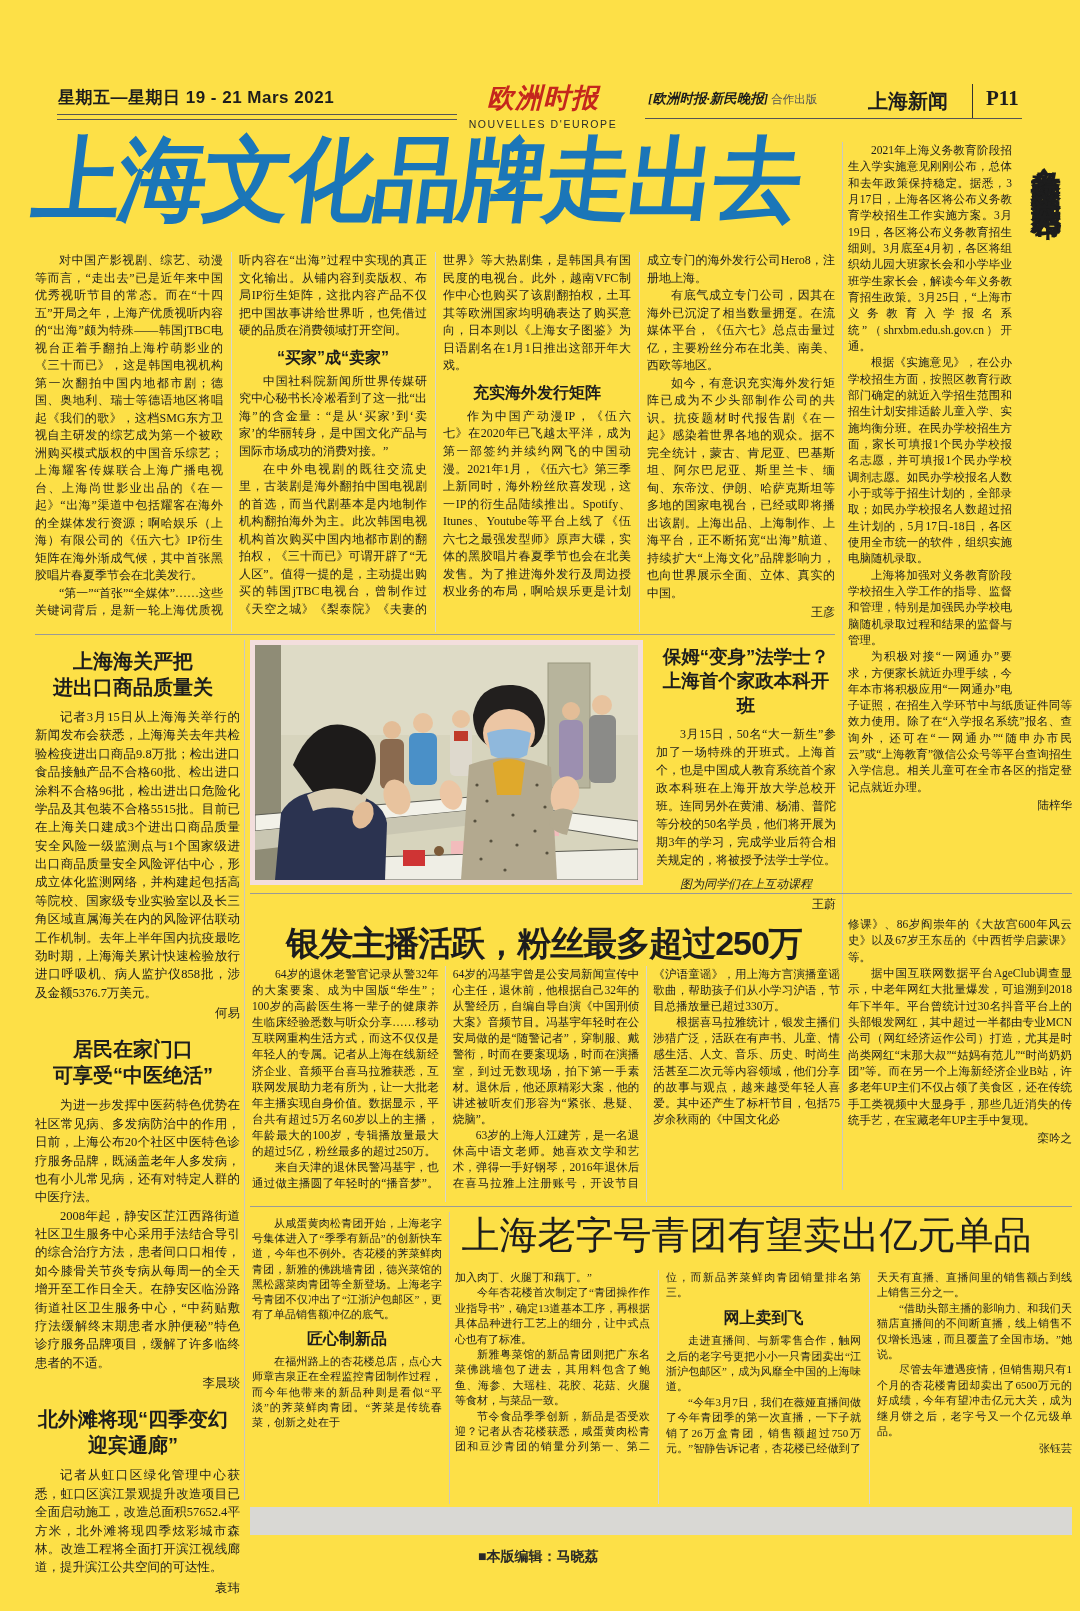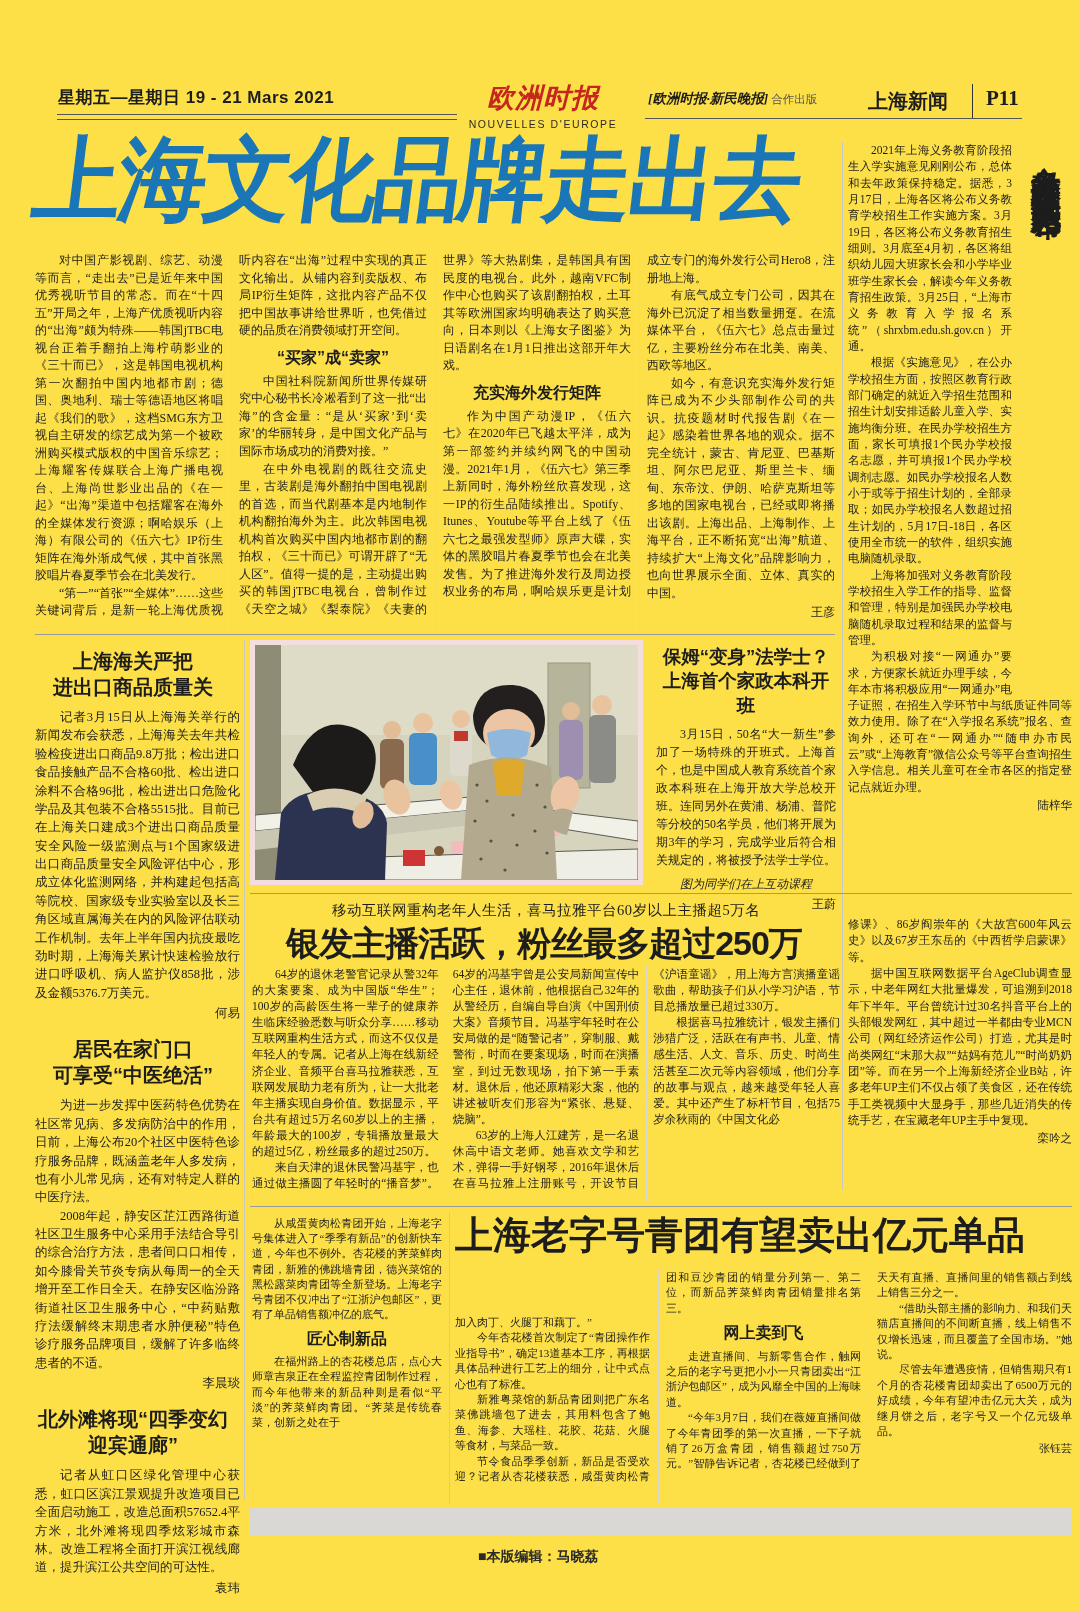--- a/index.html
+++ b/index.html
@@ -61,21 +61,21 @@
   
   .kicker{left:253px;top:901px;width:586px;text-align:center;font-size:14.5px;letter-spacing:.5px;}
   .silver-head{left:248px;top:921px;width:592px;text-align:center;font-size:34px;font-weight:900;
                letter-spacing:-1px;font-family:"Liberation Sans","DejaVu Sans",sans-serif;white-space:nowrap;}
   .silver-left{left:252px;top:966px;width:588px;height:236px;column-count:3;column-gap:14px;
                column-rule:1px solid #d6d5cf;overflow:hidden;font-size:11.5px;line-height:1.4;}
   .silver-right{left:848px;top:916px;width:224px;height:272px;overflow:hidden;font-size:11.5px;line-height:1.42;}
 
   
   .qt-col1{left:252px;top:1216px;width:190px;height:290px;overflow:hidden;font-size:11px;line-height:1.38;}
-  .qt-head{left:455px;top:1210px;width:617px;text-align:left;font-size:38px;font-weight:700;
+  .qt-head{left:438px;top:1210px;width:617px;text-align:center;font-size:38px;font-weight:400;
            letter-spacing:0;font-family:"Liberation Sans","DejaVu Sans",sans-serif;white-space:nowrap;}
   .qt-cols{left:455px;top:1270px;width:617px;height:234px;column-count:3;column-gap:16px;
            column-rule:1px solid #d6d5cf;overflow:hidden;font-size:11px;line-height:1.4;}
 
   
   .footer-bar{left:250px;top:1507px;width:822px;height:28px;background:#d9d8d4;}
   .footer-txt{margin-left:228px;line-height:28px;font-size:14px;font-weight:bold;color:#2a2a28;
               font-family:"Liberation Sans","DejaVu Sans",sans-serif;margin-top:35px;}
 </style>
 </head>
@@ -223,21 +223,20 @@
       <div>上海首个家政本科开班</div>
     </div>
     <div>
         <p class="para">3月15日，50名“大一新生”参加了一场特殊的开班式。上海首个，也是中国成人教育系统首个家政本科班在上海开放大学总校开班。连同另外在黄浦、杨浦、普陀等分校的50名学员，他们将开展为期3年的学习，完成学业后符合相关规定的，将被授予法学士学位。</p>
         <div class="caption">图为同学们在上互动课程</div>
         <div class="byline">王蔚</div>
       </div>
   </div>
 
   <div class="hline" style="left:250px;top:893px;width:822px;"></div>
-  <div class="abs kicker">移动互联网重构老年人生活，喜马拉雅平台60岁以上主播超5万名</div>
   <div class="abs silver-head">银发主播活跃，粉丝最多超过250万</div>
   <div class="abs silver-left">
       <p class="para">64岁的退休老警官记录从警32年的大案要案、成为中国版“华生”；100岁的高龄医生将一辈子的健康养生临床经验悉数与听众分享……移动互联网重构生活方式，而这不仅仅是年轻人的专属。记者从上海在线新经济企业、音频平台喜马拉雅获悉，互联网发展助力老有所为，让一大批老年主播实现自身价值。数据显示，平台共有超过5万名60岁以上的主播，年龄最大的100岁，专辑播放量最大的超过5亿，粉丝最多的超过250万。</p>
       <p class="para">来自天津的退休民警冯基宇，也通过做主播圆了年轻时的“播音梦”。64岁的冯基宇曾是公安局新闻宣传中心主任，退休前，他根据自己32年的从警经历，自编自导自演《中国刑侦大案》音频节目。冯基宇年轻时在公安局做的是“随警记者”，穿制服、戴警衔，时而在要案现场，时而在演播室，到过无数现场，拍下第一手素材。退休后，他还原精彩大案，他的讲述被听友们形容为“紧张、悬疑、烧脑”。</p>
       <p class="para">63岁的上海人江建芳，是一名退休高中语文老师。她喜欢文学和艺术，弹得一手好钢琴，2016年退休后在喜马拉雅上注册账号，开设节目《沪语童谣》，用上海方言演播童谣歌曲，帮助孩子们从小学习沪语，节目总播放量已超过330万。</p>
       <p class="para">根据喜马拉雅统计，银发主播们涉猎广泛，活跃在有声书、儿童、情感生活、人文、音乐、历史、时尚生活甚至二次元等内容领域，他们分享的故事与观点，越来越受年轻人喜爱。其中还产生了标杆节目，包括75岁余秋雨的《中国文化必</p>
     </div>
   <div class="abs silver-right">
       <p class="para noindent" style="text-indent: 0px;">修课》、86岁阎崇年的《大故宫600年风云史》以及67岁王东岳的《中西哲学启蒙课》等。</p>
       <p class="para">据中国互联网数据平台AgeClub调查显示，中老年网红大批量爆发，可追溯到2018年下半年。平台曾统计过30名抖音平台上的头部银发网红，其中超过一半都由专业MCN公司（网红经济运作公司）打造，尤其是时尚类网红“末那大叔”“姑妈有范儿”“时尚奶奶团”等。而在另一个上海新经济企业B站，许多老年UP主们不仅占领了美食区，还在传统手工类视频中大显身手，那些几近消失的传统手艺，在宝藏老年UP主手中复现。</p>
@@ -246,21 +245,21 @@
 
   <div class="hline" style="left:250px;top:1206px;width:822px;"></div>
   <div class="vline" style="left:449px;top:1212px;height:292px;"></div>
   <div class="abs qt-col1">
       <p class="para">从咸蛋黄肉松青团开始，上海老字号集体进入了“季季有新品”的创新快车道，今年也不例外。杏花楼的荠菜鲜肉青团，新雅的佛跳墙青团，德兴菜馆的黑松露菜肉青团等全新登场。上海老字号青团不仅冲出了“江浙沪包邮区”，更有了单品销售额冲亿的底气。</p>
       <h4 class="subhead" style="margin: 6px 0px 4px;">匠心制新品</h4>
       <p class="para">在福州路上的杏花楼总店，点心大师章吉泉正在全程监控青团制作过程，而今年他带来的新品种则是看似“平淡”的荠菜鲜肉青团。“荠菜是传统春菜，创新之处在于</p>
     </div>
   <div class="abs qt-head">上海老字号青团有望卖出亿元单品</div>
   <div class="abs qt-cols">
-      <p class="para noindent" style="text-indent: 0px; margin-top: 45px;">加入肉丁、火腿丁和藕丁。”</p>
+      <p class="para noindent" style="text-indent: 0px;">加入肉丁、火腿丁和藕丁。”</p>
       <p class="para">今年杏花楼首次制定了“青团操作作业指导书”，确定13道基本工序，再根据具体品种进行工艺上的细分，让中式点心也有了标准。</p>
       <p class="para">新雅粤菜馆的新品青团则把广东名菜佛跳墙包了进去，其用料包含了鲍鱼、海参、大瑶柱、花胶、花菇、火腿等食材，与菜品一致。</p>
       <p class="para">节令食品季季创新，新品是否受欢迎？记者从杏花楼获悉，咸蛋黄肉松青团和豆沙青团的销量分列第一、第二位，而新品荠菜鲜肉青团销量排名第三。</p>
       <h4 class="subhead" style="margin: 6px 0px 4px;">网上卖到飞</h4>
       <p class="para">走进直播间、与新零售合作，触网之后的老字号更把小小一只青团卖出“江浙沪包邮区”，成为风靡全中国的上海味道。</p>
       <p class="para">“今年3月7日，我们在薇娅直播间做了今年青团季的第一次直播，一下子就销了26万盒青团，销售额超过750万元。”智静告诉记者，杏花楼已经做到了天天有直播、直播间里的销售额占到线上销售三分之一。</p>
       <p class="para">“借助头部主播的影响力、和我们天猫店直播间的不间断直播，线上销售不仅增长迅速，而且覆盖了全国市场。”她说。</p>
       <p class="para">尽管去年遭遇疫情，但销售期只有1个月的杏花楼青团却卖出了6500万元的好成绩，今年有望冲击亿元大关，成为继月饼之后，老字号又一个亿元级单品。</p>
       <div class="byline">张钰芸</div>
     </div>

